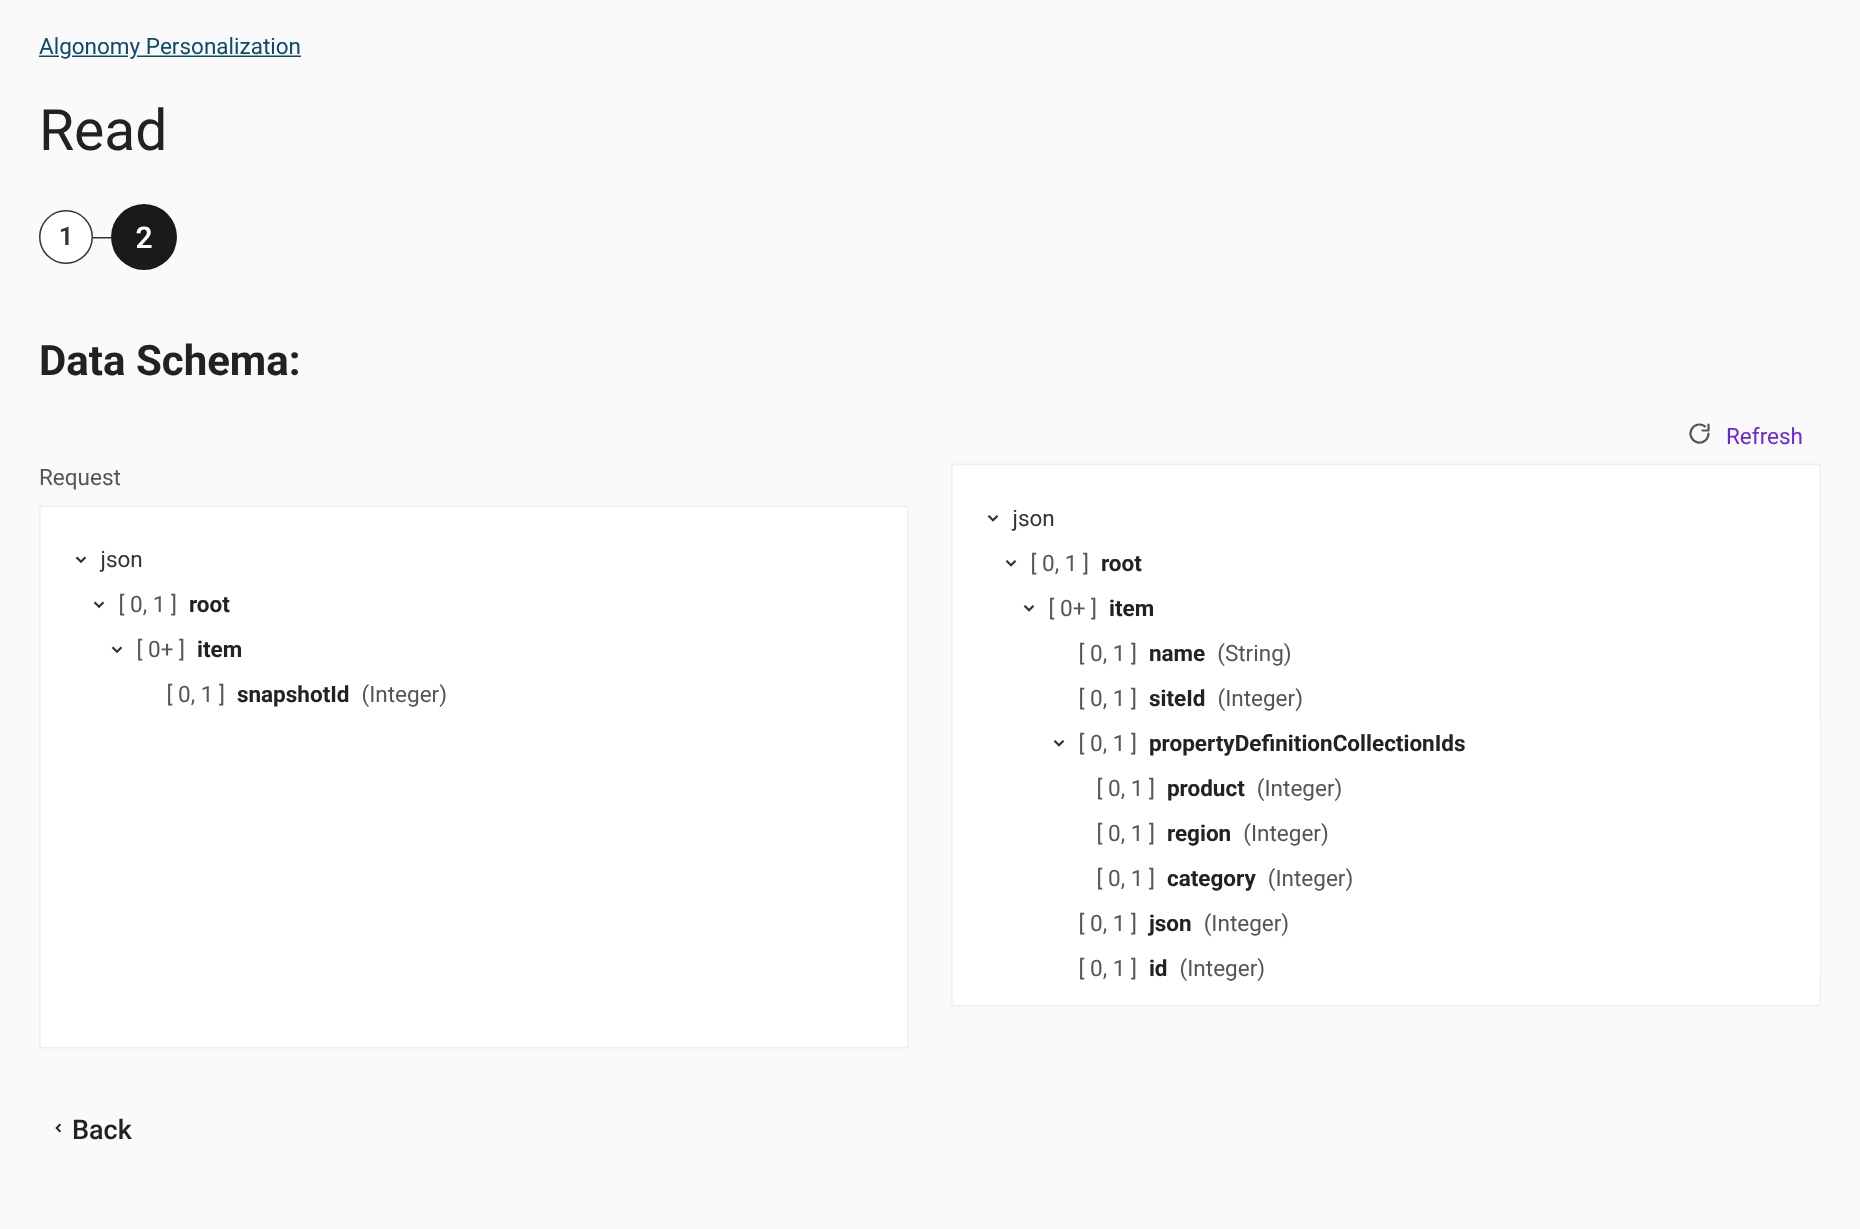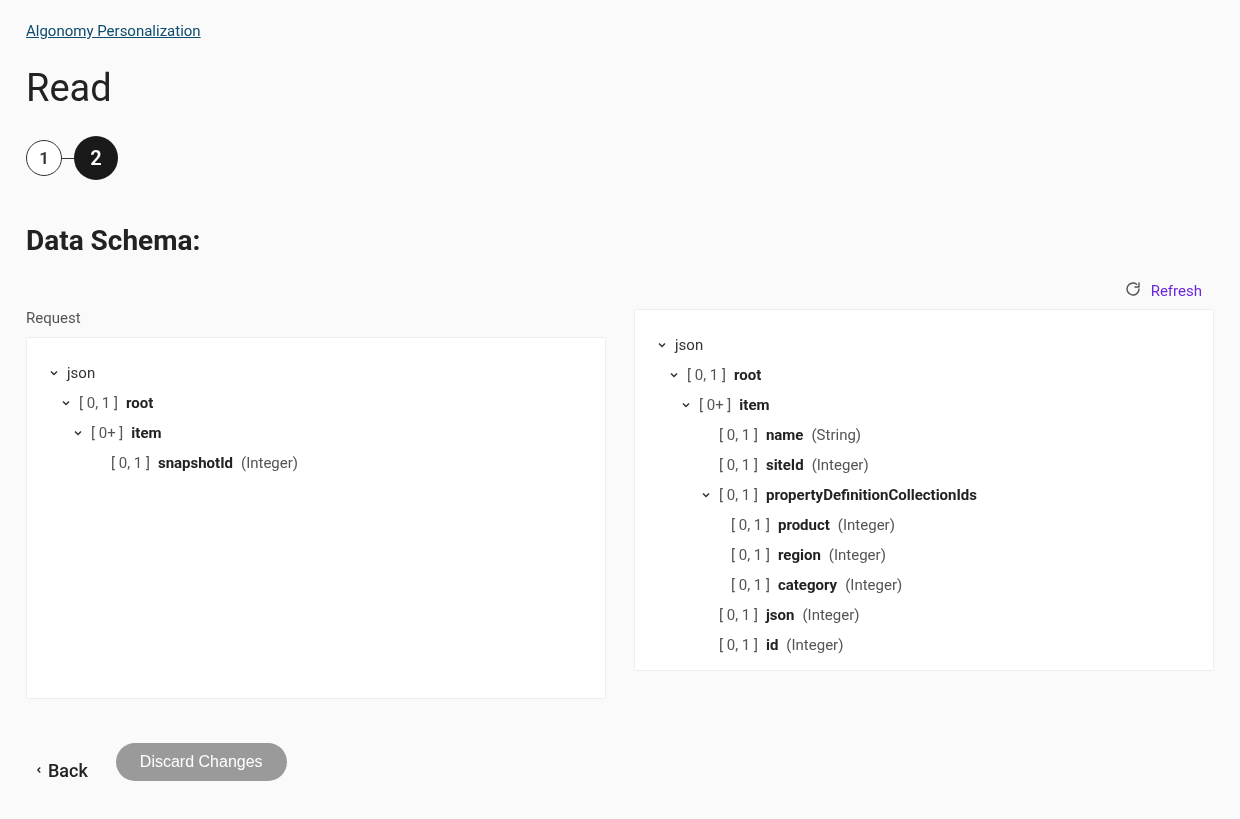--- a/index.html
+++ b/index.html
@@ -344,16 +344,15 @@
 
   <div class="footer">
     <div class="back-btn">
       <span>
         <svg width="10" height="14" viewBox="0 0 24 24" fill="none" stroke="#222" stroke-width="3">
             <polyline points="15 18 9 12 15 6"></polyline>
           </svg>
       </span>
       <span>Back</span>
     </div>
-    <button class="btn btn-secondary">Discard Changes</button>
   </div>
 
 </div>
 
 </body></html>

